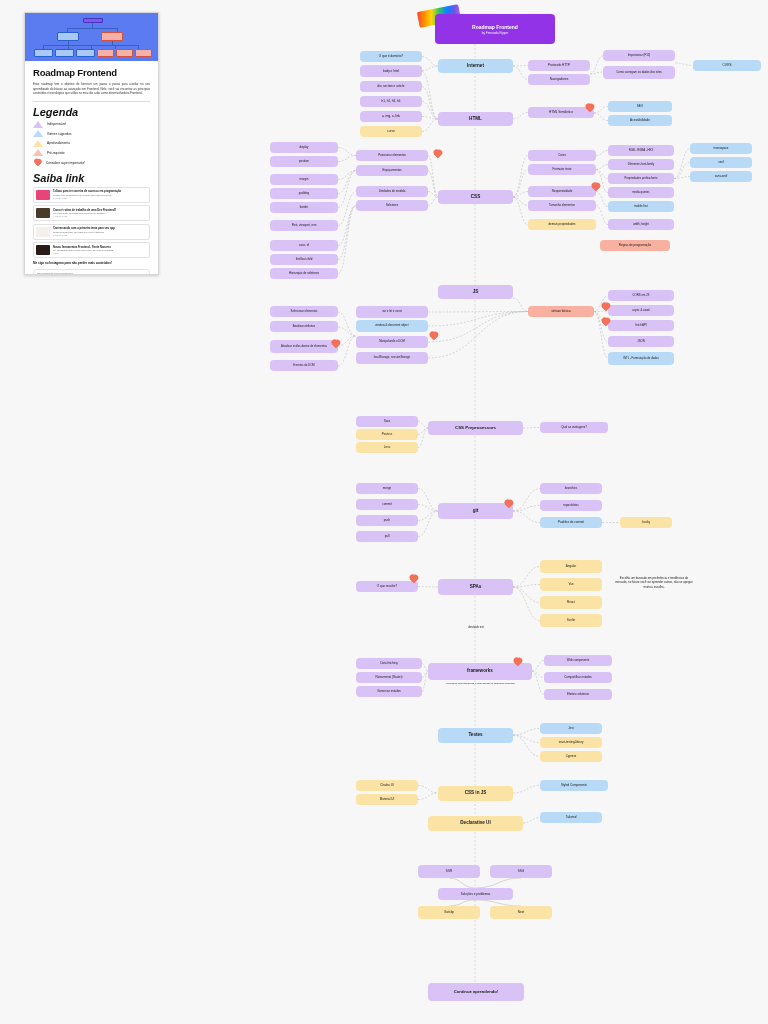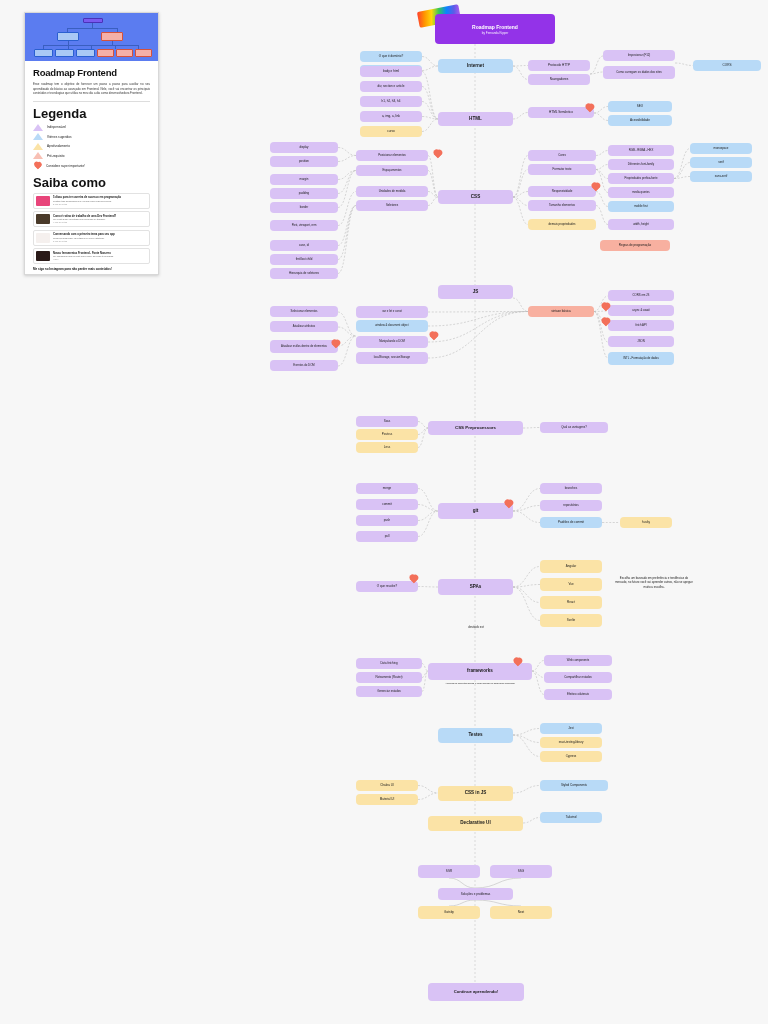--- a/index.html
+++ b/index.html
@@ -26,21 +26,21 @@
   }
   .hero-node { position:absolute; border-radius:1px; }
   .hn-top { background:#7a5af0; border:1px solid #4a32b8; }
   .hn-blue { background:#a9c8f5; border:1px solid #2a5fd0; }
   .hn-red  { background:#f5b0a8; border:1px solid #d4513c; }
   .hero-line { position:absolute; background:#3a5fc0; }
   #sb-body { padding: 6px 8px; }
   #sb-title { font-size:9.5px; font-weight:bold; color:#111; letter-spacing:-0.2px; margin-bottom:4px;}
   #sb-desc { font-size:2.9px; line-height:1.55; color:#333; text-align:justify; }
   .sb-rule { height:1px; background:#ddd; margin:5px 0 4px; }
-  .sb-h { font-size:13px; font-weight:bold; color:#111; margin-bottom:3px; }
+  .sb-h { font-size:11px; font-weight:bold; color:#111; margin-bottom:3px;font-style:italic; }
   .leg-row { display:flex; align-items:center; gap:4px; margin-bottom:2.5px; }
   .tri { width:0;height:0;border-left:5px solid transparent;border-right:5px solid transparent; }
   .tri-purple { border-bottom:7px solid #d9c2f5; }
   .tri-blue   { border-bottom:7px solid #b8daf7; }
   .tri-yellow { border-bottom:7px solid #fbe3a6; }
   .tri-salmon { border-bottom:7px solid #f8c0b4; }
   .heart { width:9px;height:9px;position:relative; }
   .heart:before,.heart:after{content:"";position:absolute;width:4.5px;height:7px;background:#f3705a;border-radius:4.5px 4.5px 0 0;top:0;}
   .heart:before{left:4.5px;transform:rotate(-45deg);transform-origin:0 100%;}
   .heart:after{left:0;transform:rotate(45deg);transform-origin:100% 100%;}
@@ -133,21 +133,21 @@
         </div>
         <div class="leg-row">
           <div class="tri tri-salmon"></div>
           <div class="leg-txt">Pré-requisito</div>
         </div>
         <div class="leg-row">
           <div class="heart"></div>
           <div class="leg-txt">Considere super importante!</div>
         </div>
       </div>
-    <div class="sb-h" style="margin-top:4px;">Saiba como</div>
+    <div class="sb-h" style="margin-top:4px;">Saiba link</div>
     <div id="card-list">
         <div class="sb-card">
           <div class="sb-thumb" style="background:#e8447a"></div>
           <div class="sb-ct">
             <div class="sb-ct-t">5 dicas para ter carreira de sucesso em programação</div>
             <div class="sb-ct-d">O artigo traz dicas simples de um dia como desenvolvedora.</div>
             <div class="sb-ct-m">5 min de leitura</div>
           </div>
         </div>
         <div class="sb-card">

